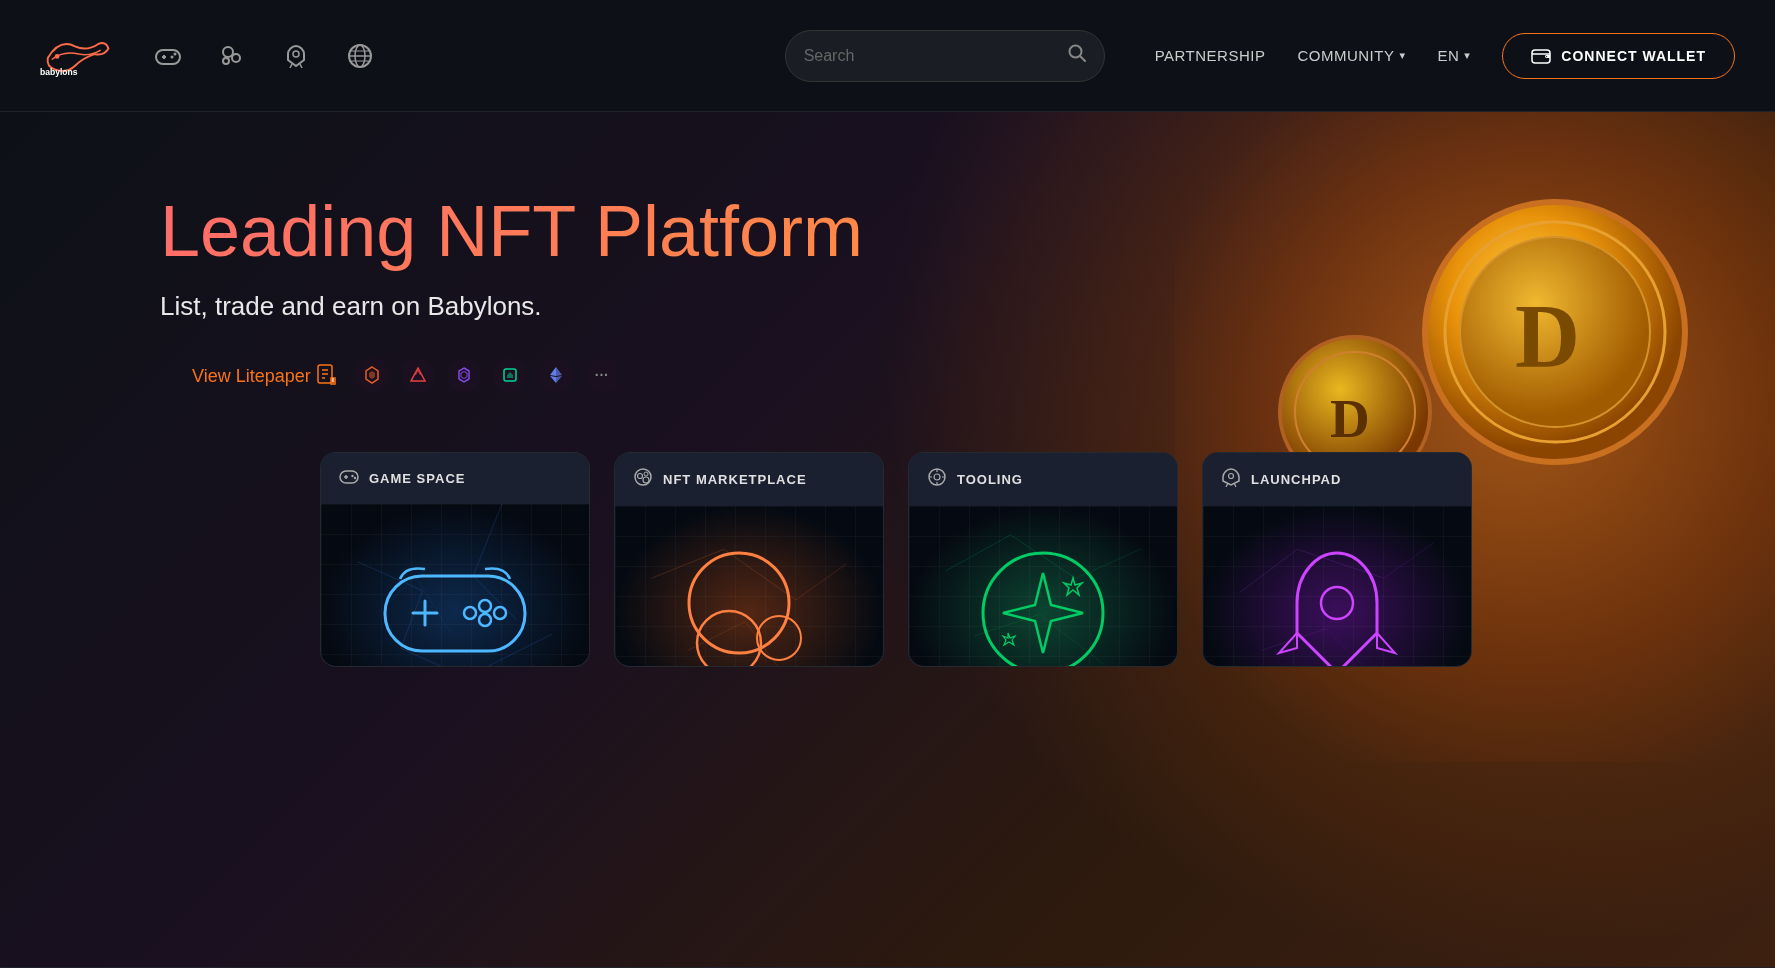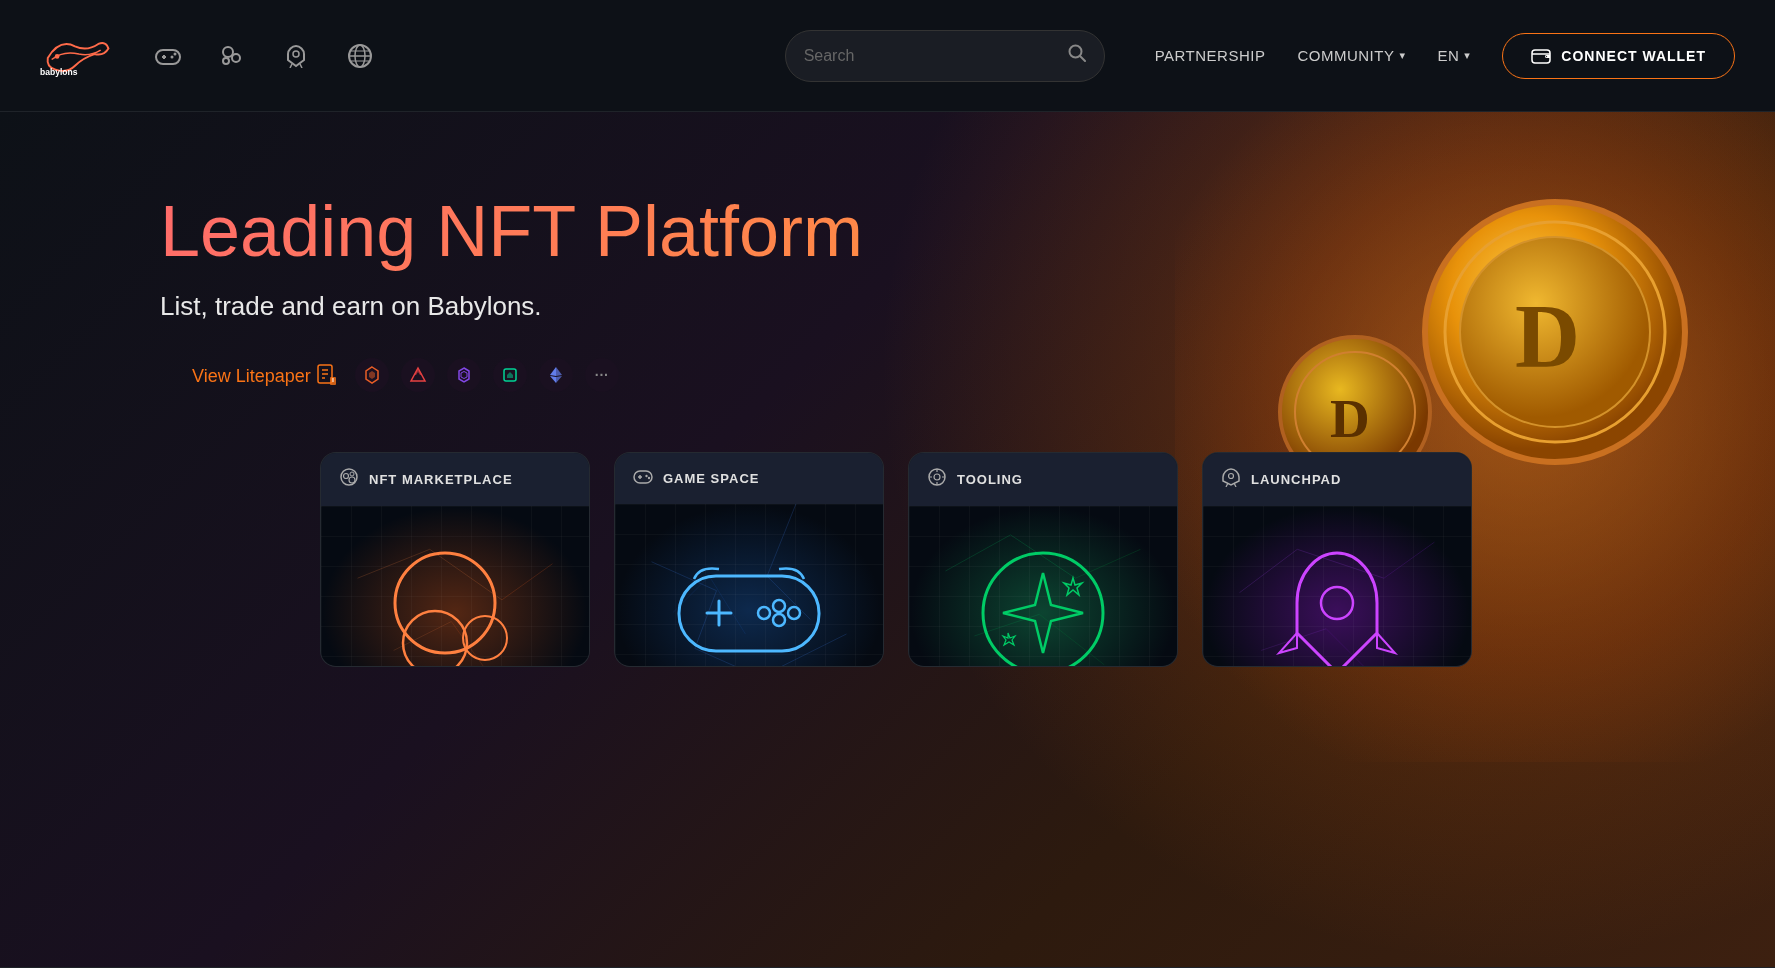--- a/index.html
+++ b/index.html
@@ -474,50 +474,20 @@
         </div>
 
         <div class="chain-icon" style="background:#1a1020; border-color:#555; color:#888; font-size:14px; font-weight:700;">
           ···
         </div>
       </div>
     </div>
 
     <div class="cards-row">
 
-      <div class="card card-nft">
-        <div class="card-header">
-          <span class="card-header-icon">
-            <svg width="20" height="20" viewBox="0 0 20 20" fill="none">
-              <circle cx="10" cy="10" r="8" stroke="#aaa" stroke-width="1.5"></circle>
-              <circle cx="7" cy="9" r="2.5" stroke="#aaa" stroke-width="1.2" fill="none"></circle>
-              <circle cx="13" cy="13" r="3" stroke="#aaa" stroke-width="1.2" fill="none"></circle>
-              <circle cx="13" cy="7" r="2" stroke="#aaa" stroke-width="1" fill="none"></circle>
-            </svg>
-          </span>
-          <span class="card-header-title">NFT MARKETPLACE</span>
-        </div>
-        <div class="card-image card-bg-dark">
-          <svg style="position:absolute;inset:0;width:100%;height:100%;opacity:0.25" viewBox="0 0 270 295">
-            <line x1="0" y1="100" x2="100" y2="60" stroke="#ff8844" stroke-width="1"></line>
-            <line x1="100" y1="60" x2="200" y2="130" stroke="#ff8844" stroke-width="1"></line>
-            <line x1="200" y1="130" x2="270" y2="80" stroke="#ff6622" stroke-width="1"></line>
-            <line x1="50" y1="200" x2="130" y2="160" stroke="#ff8844" stroke-width="0.8"></line>
-            <line x1="130" y1="160" x2="180" y2="230" stroke="#ff6622" stroke-width="0.8"></line>
-            <line x1="20" y1="260" x2="80" y2="220" stroke="#ff8844" stroke-width="0.8"></line>
-          </svg>
-
-          <svg class="card-icon-svg" width="160" height="160" viewBox="0 0 160 160" fill="none">
-            <circle cx="70" cy="70" r="50" stroke="#ff8040" stroke-width="3" fill="none"></circle>
-            <circle cx="60" cy="110" r="32" stroke="#ff8040" stroke-width="2.5" fill="none"></circle>
-            <circle cx="110" cy="105" r="22" stroke="#ff8040" stroke-width="2" fill="none"></circle>
-          </svg>
-        </div>
-      </div>
-
       <div class="card card-gamespace">
         <div class="card-header">
           <span class="card-header-icon">
             <svg width="20" height="18" viewBox="0 0 20 18" fill="none">
               <rect x="1" y="4" width="18" height="12" rx="6" stroke="#aaa" stroke-width="1.5"></rect>
               <line x1="5" y1="10" x2="9" y2="10" stroke="#aaa" stroke-width="1.5"></line>
               <line x1="7" y1="8" x2="7" y2="12" stroke="#aaa" stroke-width="1.5"></line>
               <circle cx="13.5" cy="9" r="1.2" fill="#aaa"></circle>
               <circle cx="16" cy="11" r="1.2" fill="#aaa"></circle>
             </svg>
@@ -548,20 +518,50 @@
             <circle cx="125" cy="62" r="6" stroke="#4db8ff" stroke-width="2.5" fill="none"></circle>
             <circle cx="110" cy="69" r="6" stroke="#4db8ff" stroke-width="2.5" fill="none"></circle>
             <circle cx="95" cy="62" r="6" stroke="#4db8ff" stroke-width="2.5" fill="none"></circle>
 
             <path d="M25 28 Q30 15 50 18" stroke="#4db8ff" stroke-width="2.5" fill="none"></path>
             <path d="M135 28 Q130 15 110 18" stroke="#4db8ff" stroke-width="2.5" fill="none"></path>
           </svg>
         </div>
       </div>
 
+      <div class="card card-nft">
+        <div class="card-header">
+          <span class="card-header-icon">
+            <svg width="20" height="20" viewBox="0 0 20 20" fill="none">
+              <circle cx="10" cy="10" r="8" stroke="#aaa" stroke-width="1.5"></circle>
+              <circle cx="7" cy="9" r="2.5" stroke="#aaa" stroke-width="1.2" fill="none"></circle>
+              <circle cx="13" cy="13" r="3" stroke="#aaa" stroke-width="1.2" fill="none"></circle>
+              <circle cx="13" cy="7" r="2" stroke="#aaa" stroke-width="1" fill="none"></circle>
+            </svg>
+          </span>
+          <span class="card-header-title">NFT MARKETPLACE</span>
+        </div>
+        <div class="card-image card-bg-dark">
+          <svg style="position:absolute;inset:0;width:100%;height:100%;opacity:0.25" viewBox="0 0 270 295">
+            <line x1="0" y1="100" x2="100" y2="60" stroke="#ff8844" stroke-width="1"></line>
+            <line x1="100" y1="60" x2="200" y2="130" stroke="#ff8844" stroke-width="1"></line>
+            <line x1="200" y1="130" x2="270" y2="80" stroke="#ff6622" stroke-width="1"></line>
+            <line x1="50" y1="200" x2="130" y2="160" stroke="#ff8844" stroke-width="0.8"></line>
+            <line x1="130" y1="160" x2="180" y2="230" stroke="#ff6622" stroke-width="0.8"></line>
+            <line x1="20" y1="260" x2="80" y2="220" stroke="#ff8844" stroke-width="0.8"></line>
+          </svg>
+
+          <svg class="card-icon-svg" width="160" height="160" viewBox="0 0 160 160" fill="none">
+            <circle cx="70" cy="70" r="50" stroke="#ff8040" stroke-width="3" fill="none"></circle>
+            <circle cx="60" cy="110" r="32" stroke="#ff8040" stroke-width="2.5" fill="none"></circle>
+            <circle cx="110" cy="105" r="22" stroke="#ff8040" stroke-width="2" fill="none"></circle>
+          </svg>
+        </div>
+      </div>
+
       <div class="card card-tooling">
         <div class="card-header">
           <span class="card-header-icon">
             <svg width="20" height="20" viewBox="0 0 20 20" fill="none">
               <circle cx="10" cy="10" r="8" stroke="#aaa" stroke-width="1.5"></circle>
               <circle cx="10" cy="10" r="3" stroke="#aaa" stroke-width="1.2" fill="none"></circle>
               <path d="M10 2 L10 5 M10 15 L10 18 M2 10 L5 10 M15 10 L18 10" stroke="#aaa" stroke-width="1.2"></path>
             </svg>
           </span>
           <span class="card-header-title">TOOLING</span>

